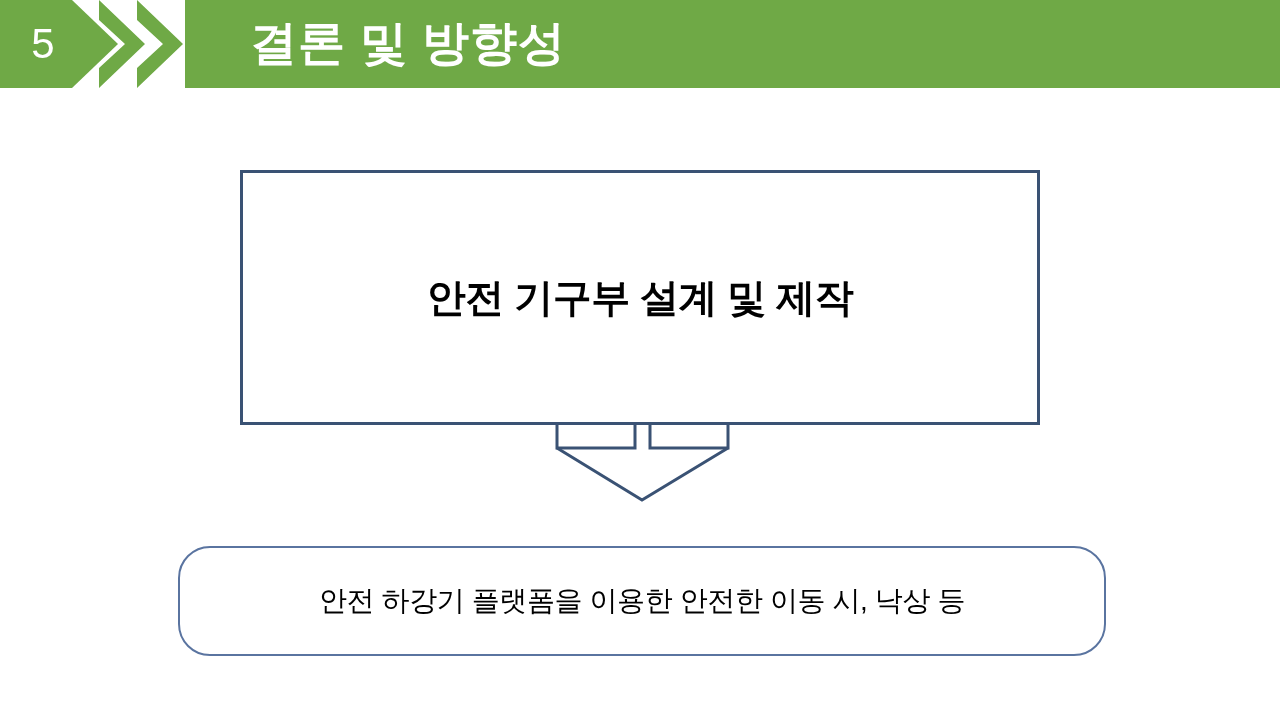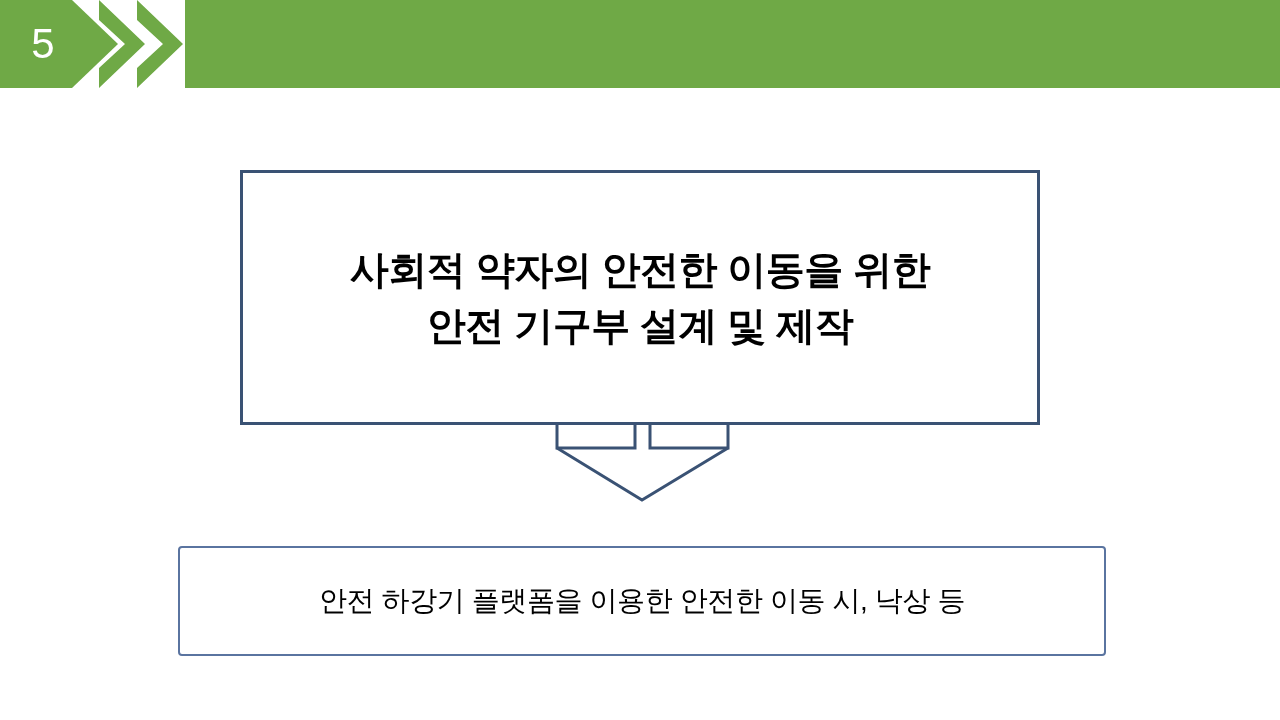--- a/index.html
+++ b/index.html
@@ -120,21 +120,21 @@
 
   
   #conclusion-box {
     position: absolute;
     left: 178px;
     top: 546px;
     width: 928px;
     height: 110px;
     box-sizing: border-box;
     border: 2px solid #5a74a0;
-    border-radius: 4px;
+    border-radius: 32px;
     background: #ffffff;
     display: flex;
     flex-direction: column;
     align-items: center;
     justify-content: center;
   }
 
   .conclusion-line {
     text-align: center;
     font-size: 28px;
@@ -152,25 +152,25 @@
 
   <div class="header-bar"></div>
 
   <div class="header-number-shape"></div>
 
   <div class="header-number">5</div>
 
   <div class="chevron chevron-1"></div>
   <div class="chevron chevron-2"></div>
 
+  <div class="header-title">결론 및 방향성</div>
 </div>
 
 <div id="statement-box">
   <div class="statement-text">
-    <div>사회적 약자의 안전한 이동을 위한</div>
     <div>안전 기구부 설계 및 제작</div>
   </div>
 </div>
 
 <div id="flow-arrow">
   <svg width="175" height="90" viewBox="0 0 175 90">
 
     <polyline points="2,3 2,28 80,28 80,3" fill="none" stroke="#3a5274" stroke-width="3" stroke-linejoin="miter" stroke-linecap="butt"></polyline>
 
     <polyline points="95,3 95,28 173,28 173,3" fill="none" stroke="#3a5274" stroke-width="3" stroke-linejoin="miter" stroke-linecap="butt"></polyline>

